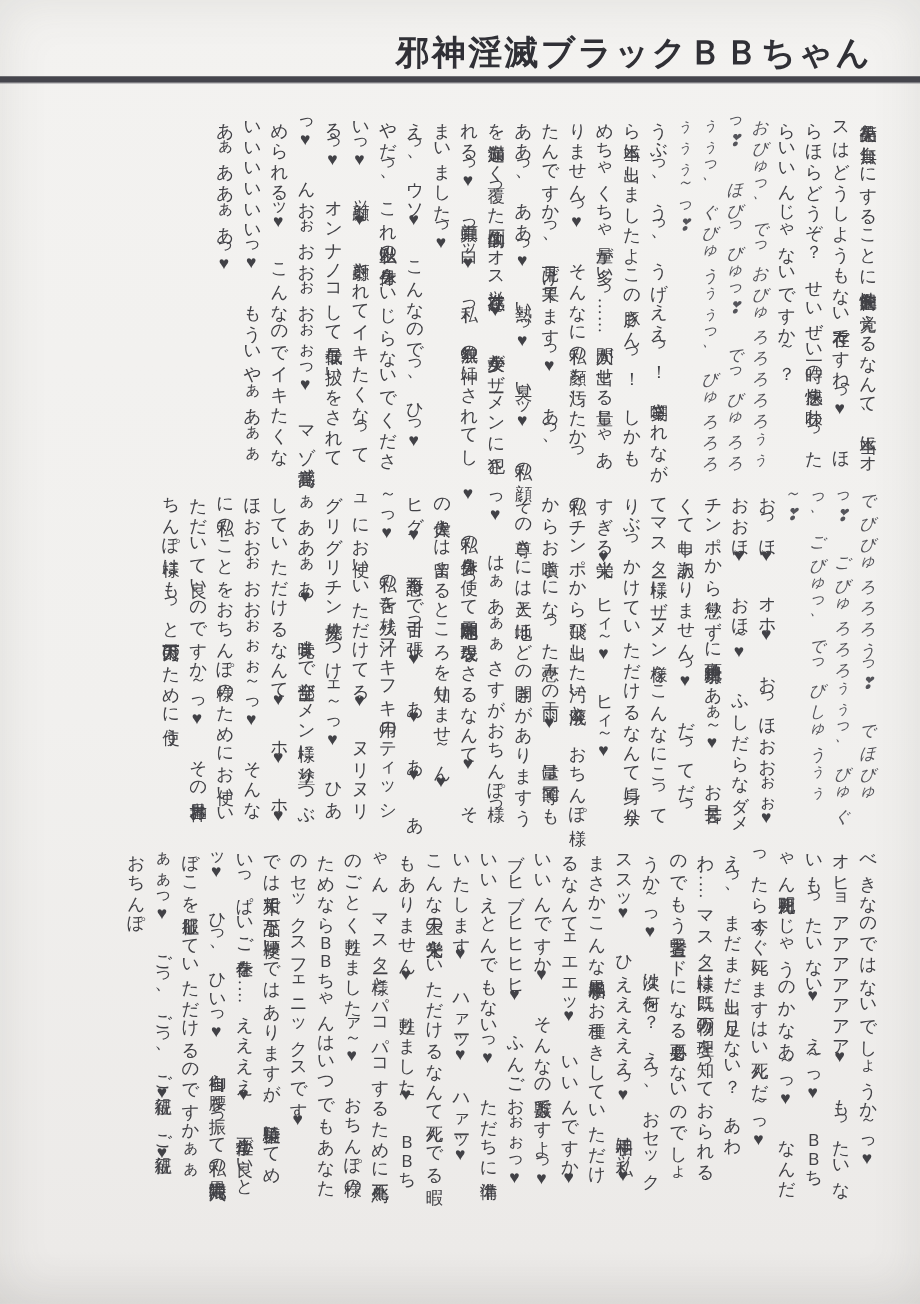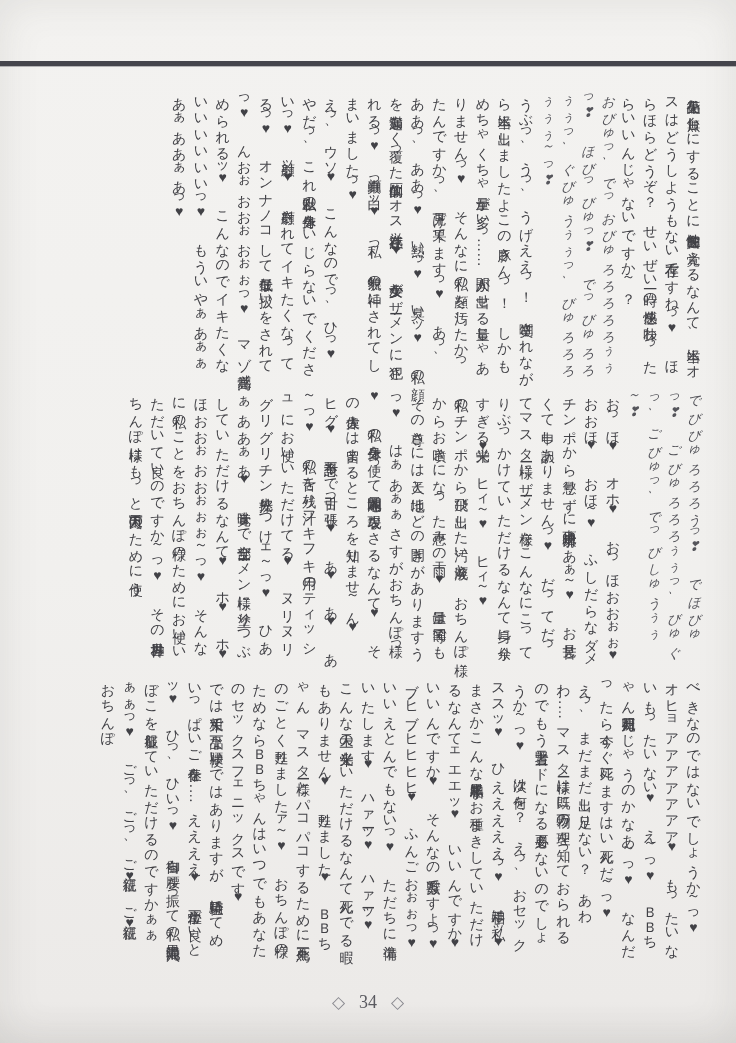--- a/index.html
+++ b/index.html
@@ -66,20 +66,21 @@
     color: #8a8a90;
     font-size: 17px;
     margin: 0 14px;
   }
 </style>
 </head>
 <body>
 
 <div class="page">
 
+  <div class="title">邪神淫滅ブラックＢＢちゃん</div>
   <div class="title-rule"></div>
 
   <div class="band band-1">
     <p>美術品を台無しにすることに性的興奮を覚えるなんて、本当にオスはどうしようもない存在ですねっ♥　ほらほらどうぞ？　せいぜい一時の快感を味わったらいいんじゃないですか～？</p>
     <p class="sfx">おびゅっ、でっおびゅろろろろろぅぅっ❣　ほびっびゅっ❣　でっびゅろろぅぅっ、ぐびゅうぅぅっ、びゅろろろぅぅぅ～っ❣</p>
     <p>うぶっ、うっ、うげええっ！　嘲笑されながら本当に出しましたよこの豚さんっ！　しかもめちゃくちゃ量が多いっ……人間が出せる量じゃありませんっ♥　そんなに私の顔を汚したかったんですかっ、見下げ果てますっ♥　あっ、ああっ、ああっ♥　熱いっ♥　臭いッ♥　私の顔を満遍なく覆った圧倒的なオス汁存在感ッ♥　美少女がザーメンに犯されるっ♥　顔中真っ白ッ♥　私っ、無貌の神にされてしまいましたっ♥</p>
     <p>えっ、ウソ♥　こんなのでっ、ひっ♥　やだっ、これ以上私の身体をいじらないでくださいっ♥　顔射ッ♥　顔射されてイキたくなってるっ♥　オンナノコして最低な扱いをされてっ♥　んおぉおおぉおぉぉっ♥　マゾ感覚高められるッ♥　こんなのでイキたくないいいいいいっ♥　もういやぁあぁぁあぁああぁあっ♥</p>
   </div>
 
   <div class="band band-2">
@@ -89,17 +90,14 @@
     <p>ヒグ♥　不意討ちで舌引っ張り♥　あ♥　あ♥　あ～っ♥　私の舌を残り汁フキフキ用のティッシュにお使いいただけてる♥　ヌリヌリグリグリチン先擦りつけェ～っ♥　ひあぁああぁあ♥　味覚まで全部ザーメン様に塗りつぶしていただけるなんて♥　ホ♥　ホ♥　ほおおぉおおぉぉぉ～っ♥　そんなに私のことをおちんぽ様のためにお使いいただいて良いのですか～っ♥　その世界神おちんぽ様はもっと天下万民のために使う</p>
   </div>
 
   <div class="band band-3">
     <p>べきなのではないでしょうか～っ♥　オヒョアアアアアアア♥　もったいないもったいない♥　え～っ♥　ＢＢちゃん明日死んじゃうのかなあ～っ♥　なんだったら今すぐ死にますはい死んだ～っ♥</p>
     <p>えっ、まだまだ出し足りない？　あわわ……マスター様は既に万物の理を知っておられるのでもう賢者モードになる必要もないのでしょうか～っ♥　次は何を？　えっ、おセックススッ♥　ひえええええっ♥　相手は私ッ♥　まさかこんな黒豚相手にお種まきしていただけるなんてェエエッ♥　いいんですか♥　いいんですか♥　そんなの獣姦ですよっ♥　ブヒブヒヒヒヒ♥　ふんごおぉぉっ♥</p>
     <p>いいえとんでもないっ♥　ただちに準備いたします♥　ハァーッ♥　ハァーッ♥　こんな天上の光栄をいただけるなんて死んでる暇もありません♥　甦りました♥　ＢＢちゃん、マスター様とパコパコするために不死鳥のごとく甦りましたァ～♥　おちんぽ様のためならＢＢちゃんはいつでもあなたのセックスフェニックスです♥</p>
     <p>では粗末で下品な腰使いではありますが、騎乗位にてめいっぱいご奉仕を……ええええ♥　正常位が良いとッ♥　ひっ、ひいっ♥　御自ら腰を振って私の暗黒混沌穴ぼこを征服していただけるのですかぁぁぁぁっ♥　ごっ、ごっ、ご親征♥　ご親征♥　おちんぽ</p>
   </div>
 
-  <div class="pagenum">
-    <span class="diamond">◇</span><span>34</span><span class="diamond">◇</span>
-  </div>
 
 </div>
 
 </body></html>

